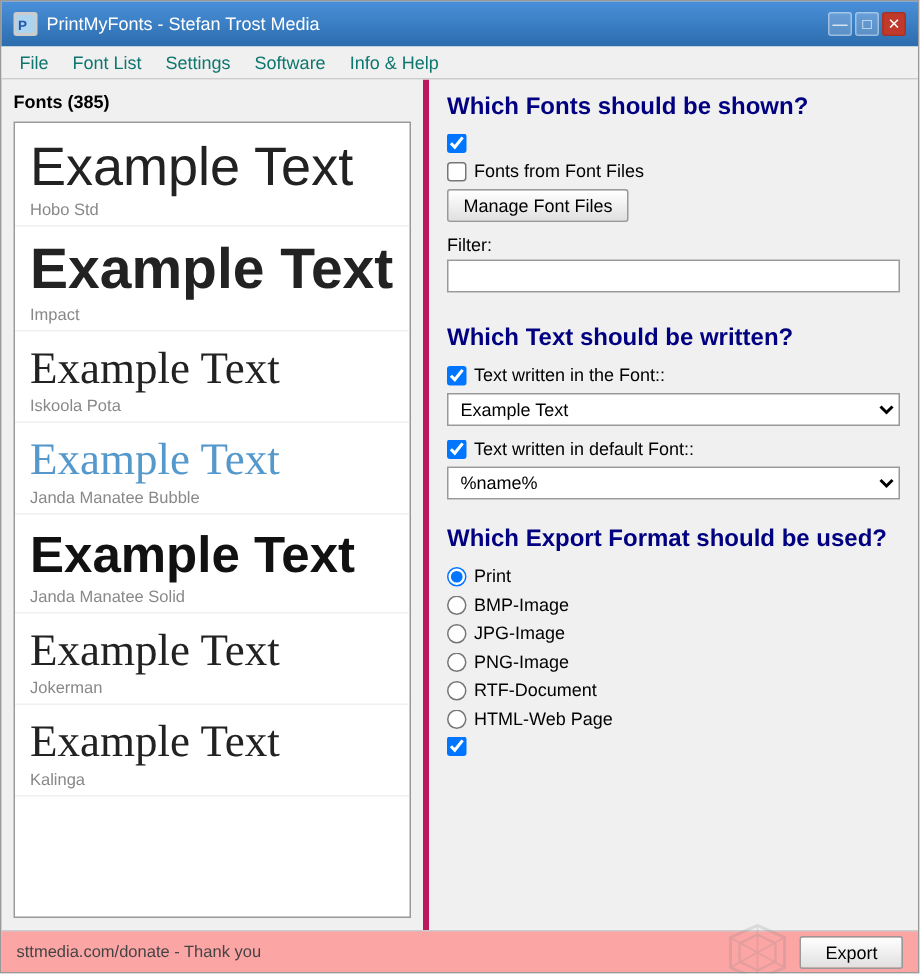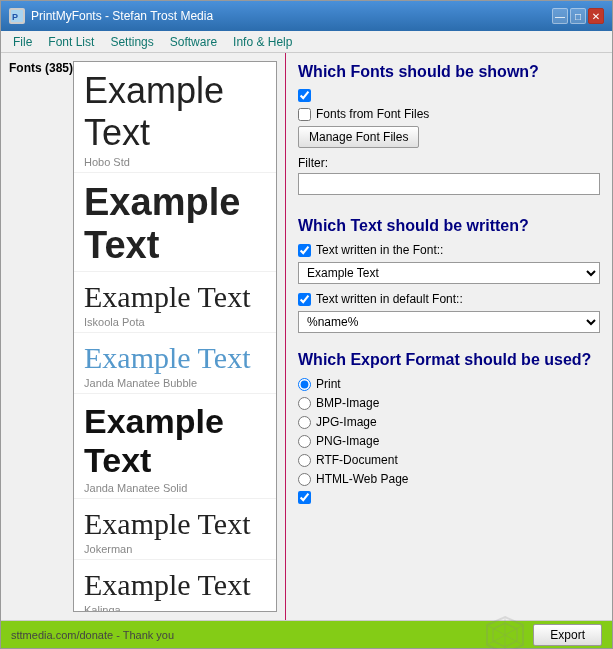--- a/index.html
+++ b/index.html
@@ -83,22 +83,22 @@
     }
     .content {
       display: flex;
       flex: 1;
       overflow: hidden;
     }
     .left-panel {
       width: 285px;
       flex-shrink: 0;
       display: flex;
-      flex-direction: row;
-      border-right: 1px solid #be185d;
+      flex-direction: column;
+      border-right: 4px solid #be185d;
       background: #f0f0f0;
       padding: 8px;
       justify-content: space-between;
     }
     .panel-title {
       font-weight: bold;
       font-size: 12px;
       margin-bottom: 6px;
     }
     .font-list-container {
@@ -186,21 +186,21 @@
       gap: 5px;
       margin-bottom: 5px;
       font-size: 12px;
     }
     .radio-row input[type=radio] {
       width: 13px;
       height: 13px;
     }
     .export-area {
       height: 28px;
-      background: #84cc16;
+      background: #fca5a5;
       border-top: 1px solid #ccc;
       display: flex;
       align-items: center;
       justify-content: space-between;
       padding: 0 10px;
       flex-shrink: 0;
     }
     .status-text {
       font-size: 11px;
       color: #444;
@@ -253,20 +253,21 @@
     <div class="left-panel">
       <div class="panel-title">Fonts (385)</div>
       <div class="font-list-container">
 
       <div class="font-item">
             <span class="font-sample" style="font-size: 36px; font-weight: normal; font-family: &quot;Arial Rounded MT Bold&quot;, sans-serif; color: rgb(34, 34, 34);">Example Text</span>
             <span class="font-name">Hobo Std</span>
           </div>
           <div class="font-item">
             <span class="font-sample" style="font-size: 38px; font-weight: 900; font-family: Impact, Haettenschweiler, Arial, sans-serif; color: rgb(34, 34, 34);">Example Text</span>
+            <span class="font-name">Impact</span>
           </div>
           <div class="font-item">
             <span class="font-sample" style="font-size: 30px; font-weight: normal; font-family: Georgia, serif; color: rgb(34, 34, 34);">Example Text</span>
             <span class="font-name">Iskoola Pota</span>
           </div>
           <div class="font-item">
             <span class="font-sample" style="font-size: 30px; font-weight: normal; font-family: &quot;Comic Sans MS&quot;, cursive; color: rgb(85, 153, 204);">Example Text</span>
             <span class="font-name">Janda Manatee Bubble</span>
           </div>
           <div class="font-item">

